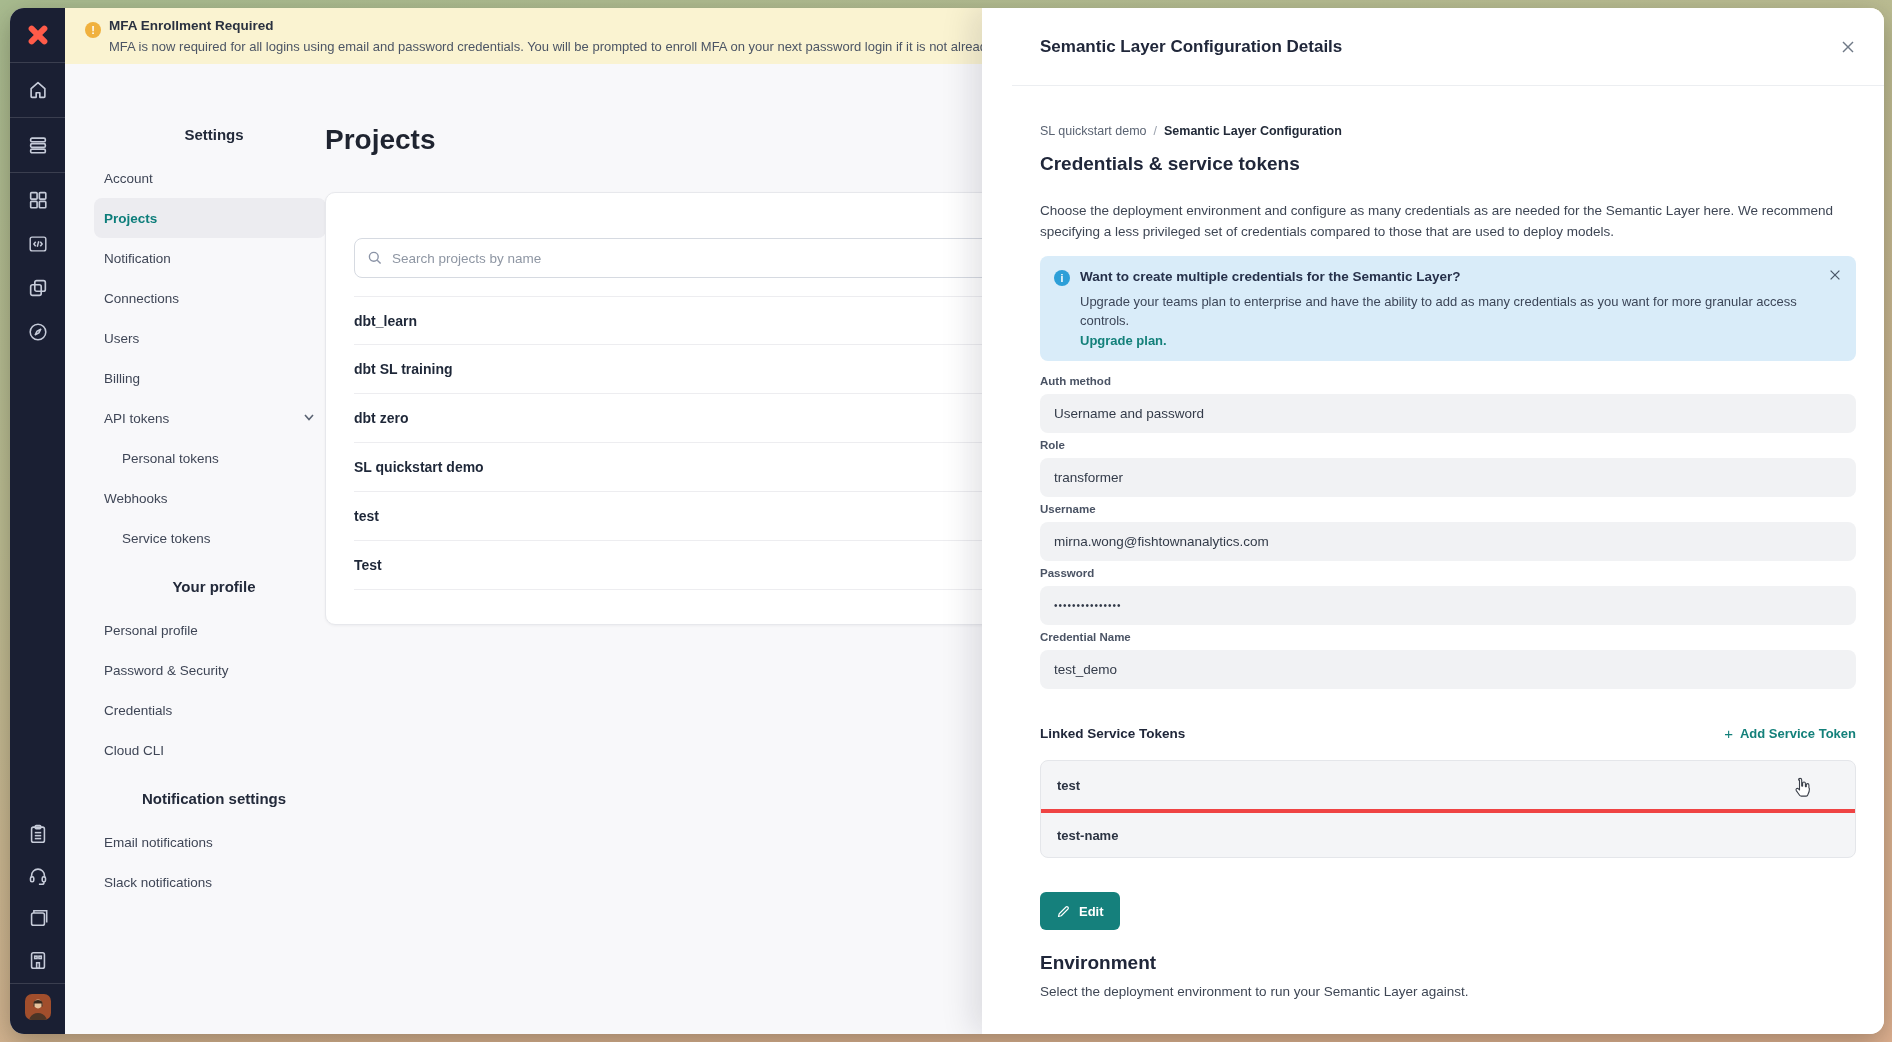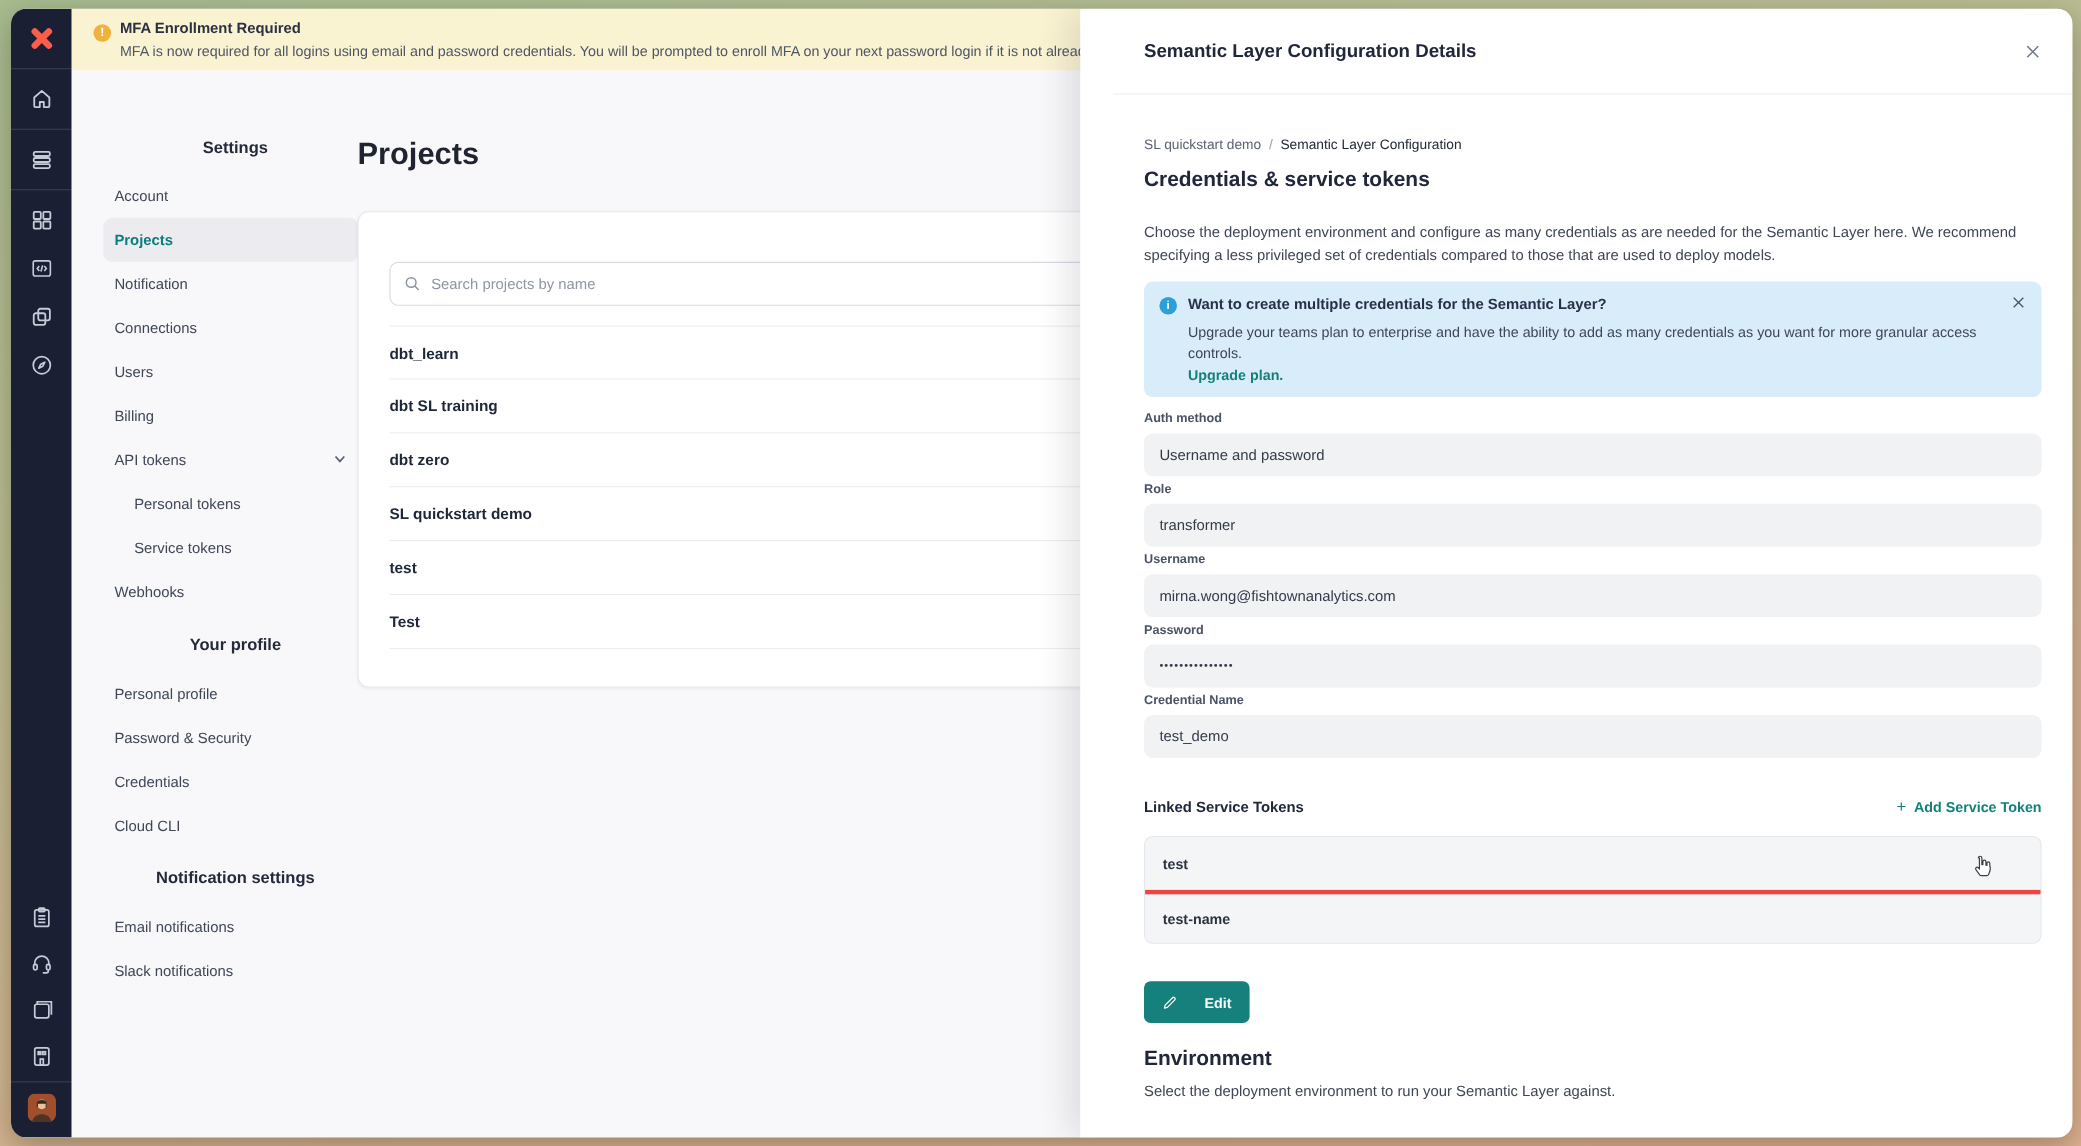--- a/index.html
+++ b/index.html
@@ -66,21 +66,21 @@
     box-shadow:-10px 0 30px rgba(15,20,40,.12);
     padding-left:30px;
   }
   .d-header{ height:78px; display:flex; align-items:center; padding:0 28px; border-bottom:1px solid #eceef1; }
   .d-title{ font-size:17px; font-weight:700; color:#20273a; }
   .d-close{ margin-left:auto; cursor:pointer; display:flex; }
   .d-body{ padding:0 28px; height:948px; overflow:hidden; }
   .breadcrumb{ margin-top:38px; font-size:12.5px; color:#5a6372; display:flex; gap:7px; align-items:center; }
   .breadcrumb .crumb-link{ cursor:pointer; }
   .breadcrumb .sep{ color:#9aa1ad; }
-  .breadcrumb .current{ font-weight:400; color:#222a38; }
+  .breadcrumb .current{ font-weight:700; color:#222a38; }
   .d-h2{ margin-top:15px; font-size:19px; font-weight:700; color:#20273a; }
   .d-desc{ margin-top:25px; font-size:13.5px; line-height:21px; color:#3e4654; max-width:848px; }
   .info-banner{ position:relative; margin-top:14px; background:#d9ecf9; border-radius:8px; padding:13px 40px 13px 14px; }
   .info-row{ display:flex; gap:10px; }
   .info-ico{ flex:0 0 16px; width:16px; height:16px; border-radius:50%; background:#2d9fd8; color:#fff; font-size:10.5px;
     font-weight:700; display:flex; align-items:center; justify-content:center; margin-top:1px; font-style:normal; }
   .info-title{ font-size:13.5px; font-weight:700; color:#26304a; }
   .info-body{ margin:6px 0 0 26px; font-size:13px; line-height:19px; color:#3c4658; }
   .info-link{ margin:3px 0 0 26px; font-size:13px; font-weight:700; color:#13807a; cursor:pointer; }
   .banner-close{ position:absolute; right:14px; top:12px; cursor:pointer; display:flex; }
@@ -89,21 +89,21 @@
   .flabel{ font-size:11.5px; font-weight:700; color:#4a5364; height:14px; }
   .field{ margin-top:5px; height:39px; background:#f1f2f4; border-radius:8px; display:flex; align-items:center;
     padding:0 14px; font-size:13.5px; color:#333b49; }
   .tokens-head{ margin-top:36px; display:flex; align-items:center; }
   .tokens-title{ font-size:13.5px; font-weight:700; color:#20273a; }
   .add-token{ margin-left:auto; font-size:13px; font-weight:700; color:#13807a; cursor:pointer; display:flex; gap:7px; align-items:center; }
   .add-token .plus{ font-weight:400; font-size:15px; }
   .tokens-box{ margin-top:18px; background:#f4f5f7; border:1px solid #e4e6ea; border-radius:8px; }
   .token-row{ height:48px; display:flex; align-items:center; padding:0 16px; font-size:13px; font-weight:600; color:#2b3342; }
   .token-row + .token-row{ border-top:4px solid #ef4444; }
-  .edit-btn{ margin-top:34px; display:inline-flex; align-items:center; gap:24px; background:#15807c; color:#fff;
+  .edit-btn{ margin-top:34px; display:inline-flex; align-items:center; gap:8px; background:#15807c; color:#fff;
     font-size:13px; font-weight:700; border:none; border-radius:6px; padding:0 16px; height:38px; cursor:pointer; font-family:inherit; }
   .env-h2{ margin-top:22px; font-size:19px; font-weight:700; color:#20273a; }
   .env-desc{ margin-top:10px; font-size:13.5px; color:#3e4654; }
   .cursor-hand{ position:absolute; left:1780px; top:768px; z-index:9; pointer-events:none; }
 </style>
 </head>
 <body>
 
 <div class="app-window">
 
@@ -222,22 +222,22 @@
     <div class="nav-item">Billing</div>
     <div class="nav-item">
       <span>API tokens</span>
       <span class="chev">
         <svg width="14" height="14" viewBox="0 0 14 14" fill="none" stroke="#5a6372" stroke-width="1.6">
             <polyline points="3,5 7,9.5 11,5"></polyline>
           </svg>
       </span>
     </div>
     <div class="nav-item child">Personal tokens</div>
+    <div class="nav-item">Webhooks</div>
     <div class="nav-item child">Service tokens</div>
-    <div class="nav-item">Webhooks</div>
     <div class="nav-heading mt">Your profile</div>
     <div class="nav-item">Personal profile</div>
     <div class="nav-item">Password &amp; Security</div>
     <div class="nav-item">Credentials</div>
     <div class="nav-item">Cloud CLI</div>
     <div class="nav-heading mt">Notification settings</div>
     <div class="nav-item">Email notifications</div>
     <div class="nav-item">Slack notifications</div>
   </nav>
 

